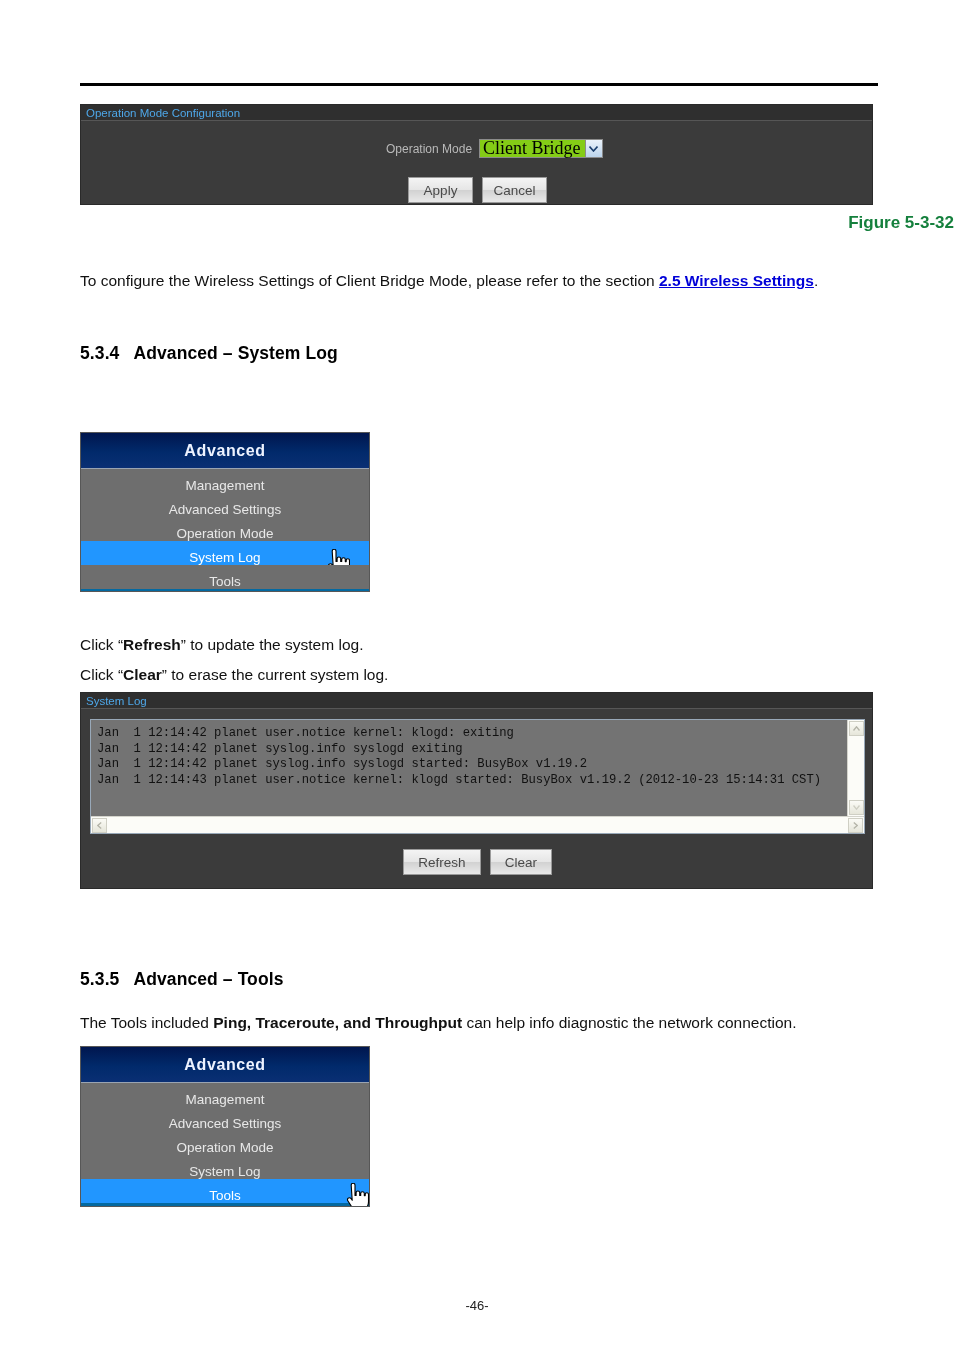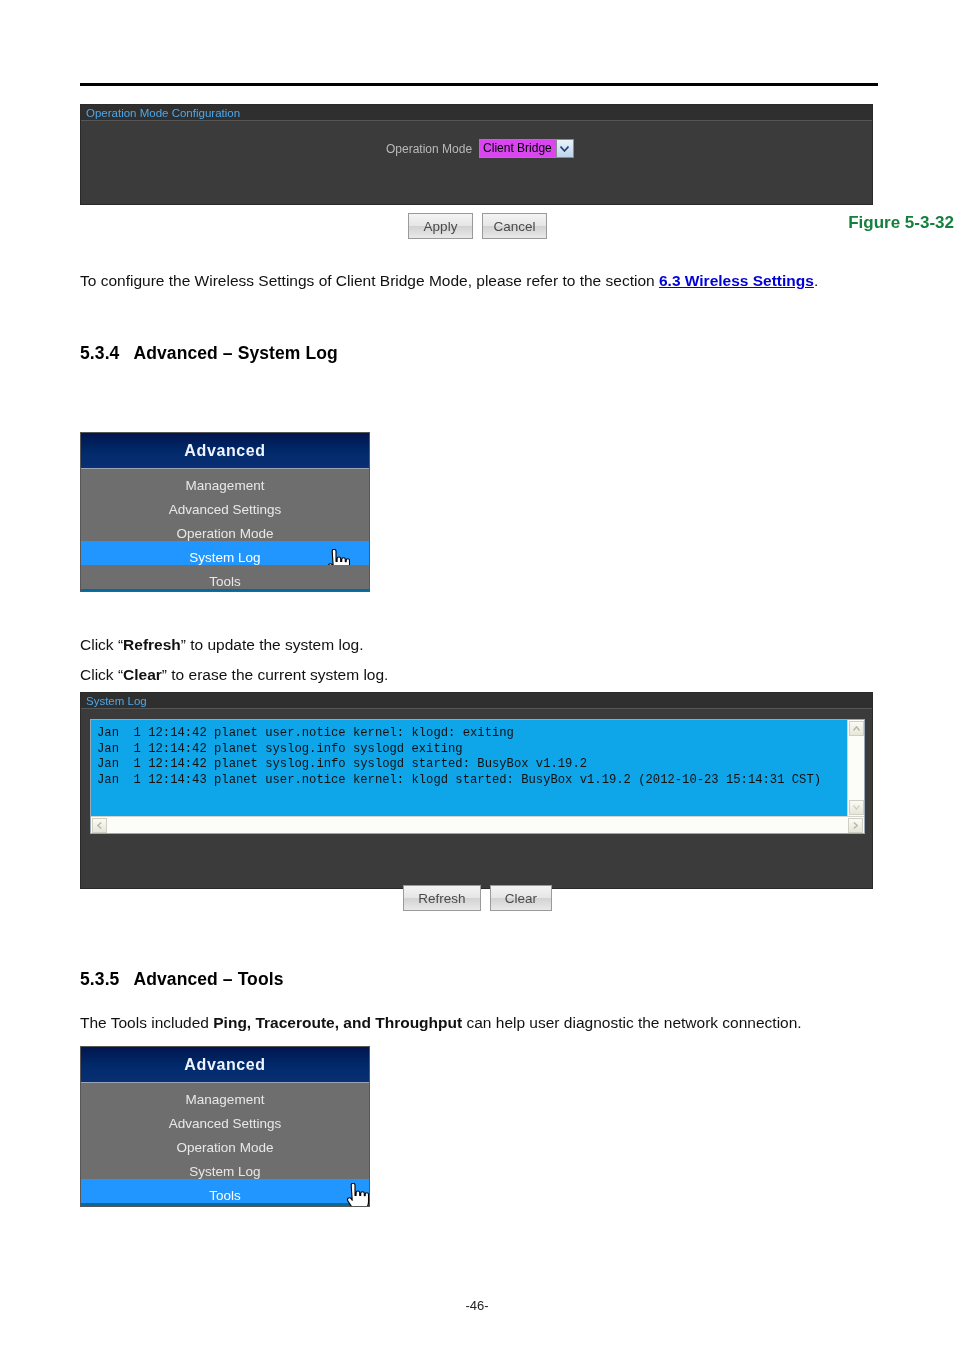--- a/index.html
+++ b/index.html
@@ -99,25 +99,26 @@
     gap: 7px;
   }
   .field-label {
     color: #b9b9b9;
     font-size: 12px;
     text-align: right;
   }
   .select-box {
     display: inline-flex;
     align-items: stretch;
-    background: #d946ef;
+    background: #84cc16;
     border: 1px solid #8b8b8b;
     height: 19px;
     box-sizing: border-box;
-    font-size: 12px;
+    font-size: 18px;
+    font-family: Liberation Serif, serif;
   }
   .select-box .sel-text {
     padding: 0 4px 0 3px;
     line-height: 17px;
     color: #000;
     white-space: nowrap;
   }
   .select-box .sel-arrow {
     width: 16px;
     background: linear-gradient(#eaf2fb, #bcd4ec);
@@ -139,27 +140,26 @@
     box-sizing: border-box;
     height: 26px;
     min-width: 65px;
     padding: 0 10px;
     cursor: default;
   }
   .btn-row {
     position: absolute;
     display: flex;
     gap: 9px;
-    margin-top: 36px;
   }
 
   
   .log-outer {
     position: absolute;
-    background: #0ea5e9;
+    background: #737373;
     border: 1px solid #98a8b8;
     box-sizing: border-box;
     display: flex;
     flex-direction: column;
     overflow: hidden;
   }
   .log-top { display: flex; flex: 1 1 auto; min-height: 0; }
   .log-text {
     flex: 1 1 auto;
     padding: 6px 0 0 6px;
@@ -274,21 +274,21 @@
       <div class="btn-row" style="left:327px; top:56px;">
         <span class="btn">Apply</span>
         <span class="btn">Cancel</span>
       </div>
     </div>
   </div>
 
   <div class="figcap" style="top:213px;">Figure 5-3-32</div>
 
   <div class="body-text" style="left:80px; top:271px;">
-    <span>To configure the Wireless Settings of Client Bridge Mode, please refer to the section </span><a class="link" href="#">6.3 Wireless Settings</a><span>.</span>
+    <span>To configure the Wireless Settings of Client Bridge Mode, please refer to the section </span><a class="link" href="#">2.5 Wireless Settings</a><span>.</span>
   </div>
 
   <div class="heading" style="left:80px; top:343px;">
     <span class="num">5.3.4</span><span>Advanced – System Log</span>
   </div>
 
 
   <div class="menu" style="left:80px; top:432px; height:160px;">
     <div class="menu-header">Advanced</div>
     <div class="menu-item">
@@ -363,21 +363,21 @@
       </div>
     </div>
   </div>
 
 
   <div class="heading" style="left:80px; top:969px;">
     <span class="num">5.3.5</span><span>Advanced – Tools</span>
   </div>
 
   <div class="body-text" style="left:80px; top:1013px;">
-    <span>The Tools included </span><b>Ping, Traceroute, and Throughput</b><span> can help user diagnostic the network connection.</span>
+    <span>The Tools included </span><b>Ping, Traceroute, and Throughput</b><span> can help info diagnostic the network connection.</span>
   </div>
 
   <div class="menu" style="left:80px; top:1046px; height:161px;">
     <div class="menu-header">Advanced</div>
     <div class="menu-item">
       <span>Management</span>
     </div>
     <div class="menu-item">
       <span>Advanced Settings</span>
     </div>

